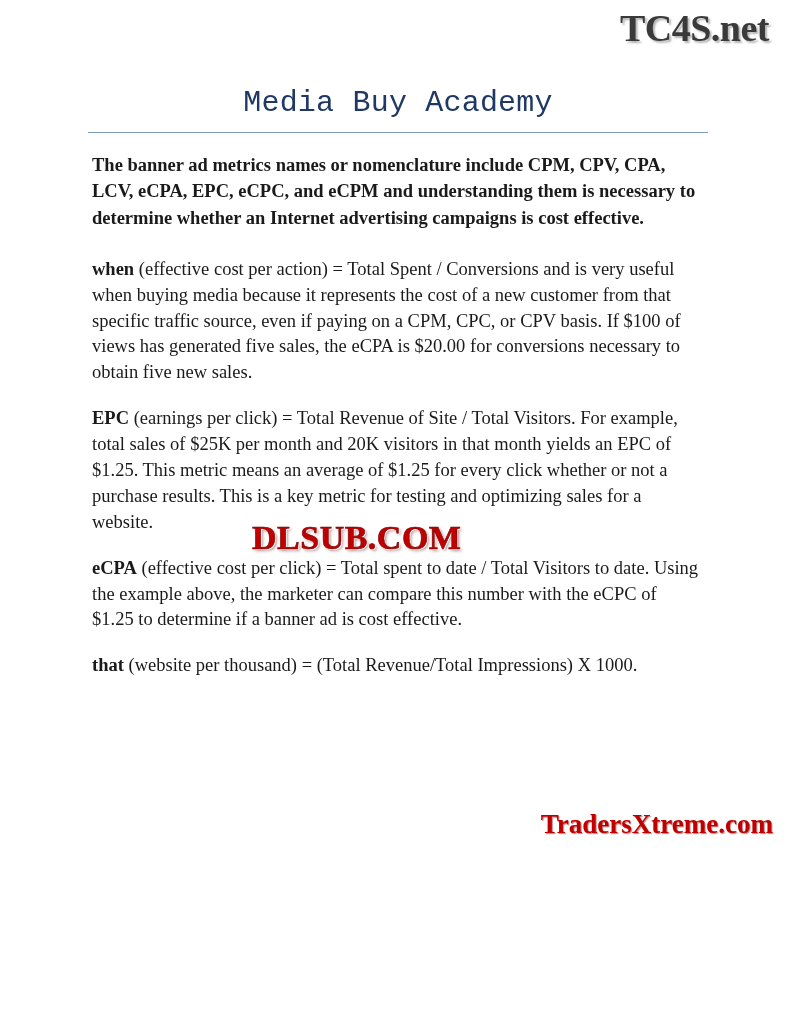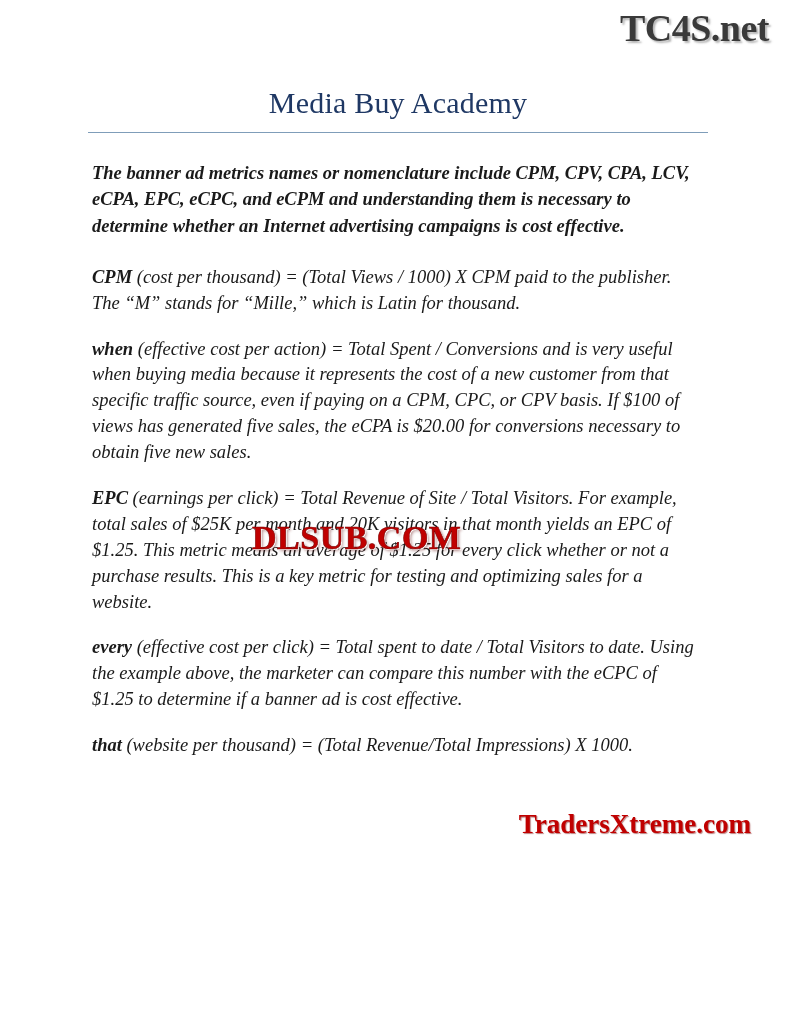--- a/index.html
+++ b/index.html
@@ -37,21 +37,21 @@
 
   
   .title-block {
     position: absolute;
     top: 86px;
     left: 88px;
     width: 620px;
     text-align: center;
   }
   .doc-title {
-    font-family: Liberation Serif, serif;
+    font-family: Liberation Mono, monospace;
     font-size: 30px;
     color: #1f3864;
     font-weight: normal;
     margin: 0;
     letter-spacing: 0.2px;
   }
   .title-rule {
     margin-top: 12px;
     height: 1px;
     background: #7f9db9;
@@ -59,25 +59,24 @@
   }
 
   
   .content {
     position: absolute;
     top: 152px;
     left: 92px;
     width: 610px;
   }
   p {
-    margin: 8px 0 20px 0;
+    margin: 0 0 20px 0;
     font-size: 18.5px;
     line-height: 1.40;
     text-align: left;
-    font-style: italic;
   }
   p.intro {
     font-weight: bold;
     font-size: 18.5px;
     line-height: 1.42;
     margin-bottom: 26px;
   }
   .term {
     font-weight: bold;
   }
@@ -95,21 +94,21 @@
     text-shadow: 1px 1px 0 #ffffff, 2px 2px 3px rgba(90,0,0,0.45);
     -webkit-text-stroke: 0.6px #7a0000;
     pointer-events: none;
     white-space: nowrap;
   }
 
   
   .brand-bottom {
     position: absolute;
     bottom: 22px;
-    right: 40px;
+    right: 18px;
     font-family: "Liberation Serif", serif;
     font-weight: bold;
     font-size: 27px;
     color: #c00000;
     text-shadow: 1px 1px 1px rgba(120,0,0,0.5);
     white-space: nowrap;
   }
 </style>
 </head>
 <body>
@@ -120,36 +119,33 @@
 
   <div class="title-block">
     <h1 class="doc-title">Media Buy Academy</h1>
     <div class="title-rule"></div>
   </div>
 
   <div class="content">
 
     <p class="intro">The banner ad metrics names or nomenclature include CPM, CPV, CPA, LCV, eCPA, EPC, eCPC, and eCPM and understanding them is necessary to determine whether an Internet advertising campaigns is cost effective.</p>
 
-    <p>
-      <span class="term">CPM</span><span> (cost per thousand) = (Total Views / 1000) X CPM paid to the publisher. The “M” stands for “Mille,” which is Latin for thousand.</span>
-    </p>
 
 
 
     <p>
       <span class="term">when</span><span> (effective cost per action) = Total Spent / Conversions and is very useful when buying media because it represents the cost of a new customer from that specific traffic source, even if paying on a CPM, CPC, or CPV basis. If $100 of views has generated five sales, the eCPA is $20.00 for conversions necessary to obtain five new sales.</span>
     </p>
 
     <p>
       <span class="term">EPC</span><span> (earnings per click) = Total Revenue of Site / Total Visitors. For example, total sales of $25K per month and 20K visitors in that month yields an EPC of $1.25. This metric means an average of $1.25 for every click whether or not a purchase results. This is a key metric for testing and optimizing sales for a website.</span>
     </p>
 
     <p>
-      <span class="term">every</span><span> (effective cost per click) = Total spent to date / Total Visitors to date. Using the example above, the marketer can compare this number with the eCPC of $1.25 to determine if a banner ad is cost effective.</span>
+      <span class="term">eCPA</span><span> (effective cost per click) = Total spent to date / Total Visitors to date. Using the example above, the marketer can compare this number with the eCPC of $1.25 to determine if a banner ad is cost effective.</span>
     </p>
 
     <p>
       <span class="term">that</span><span> (website per thousand) = (Total Revenue/Total Impressions) X 1000.</span>
     </p>
 
   </div>
 
   <div class="watermark-center">DLSUB.COM</div>
 

